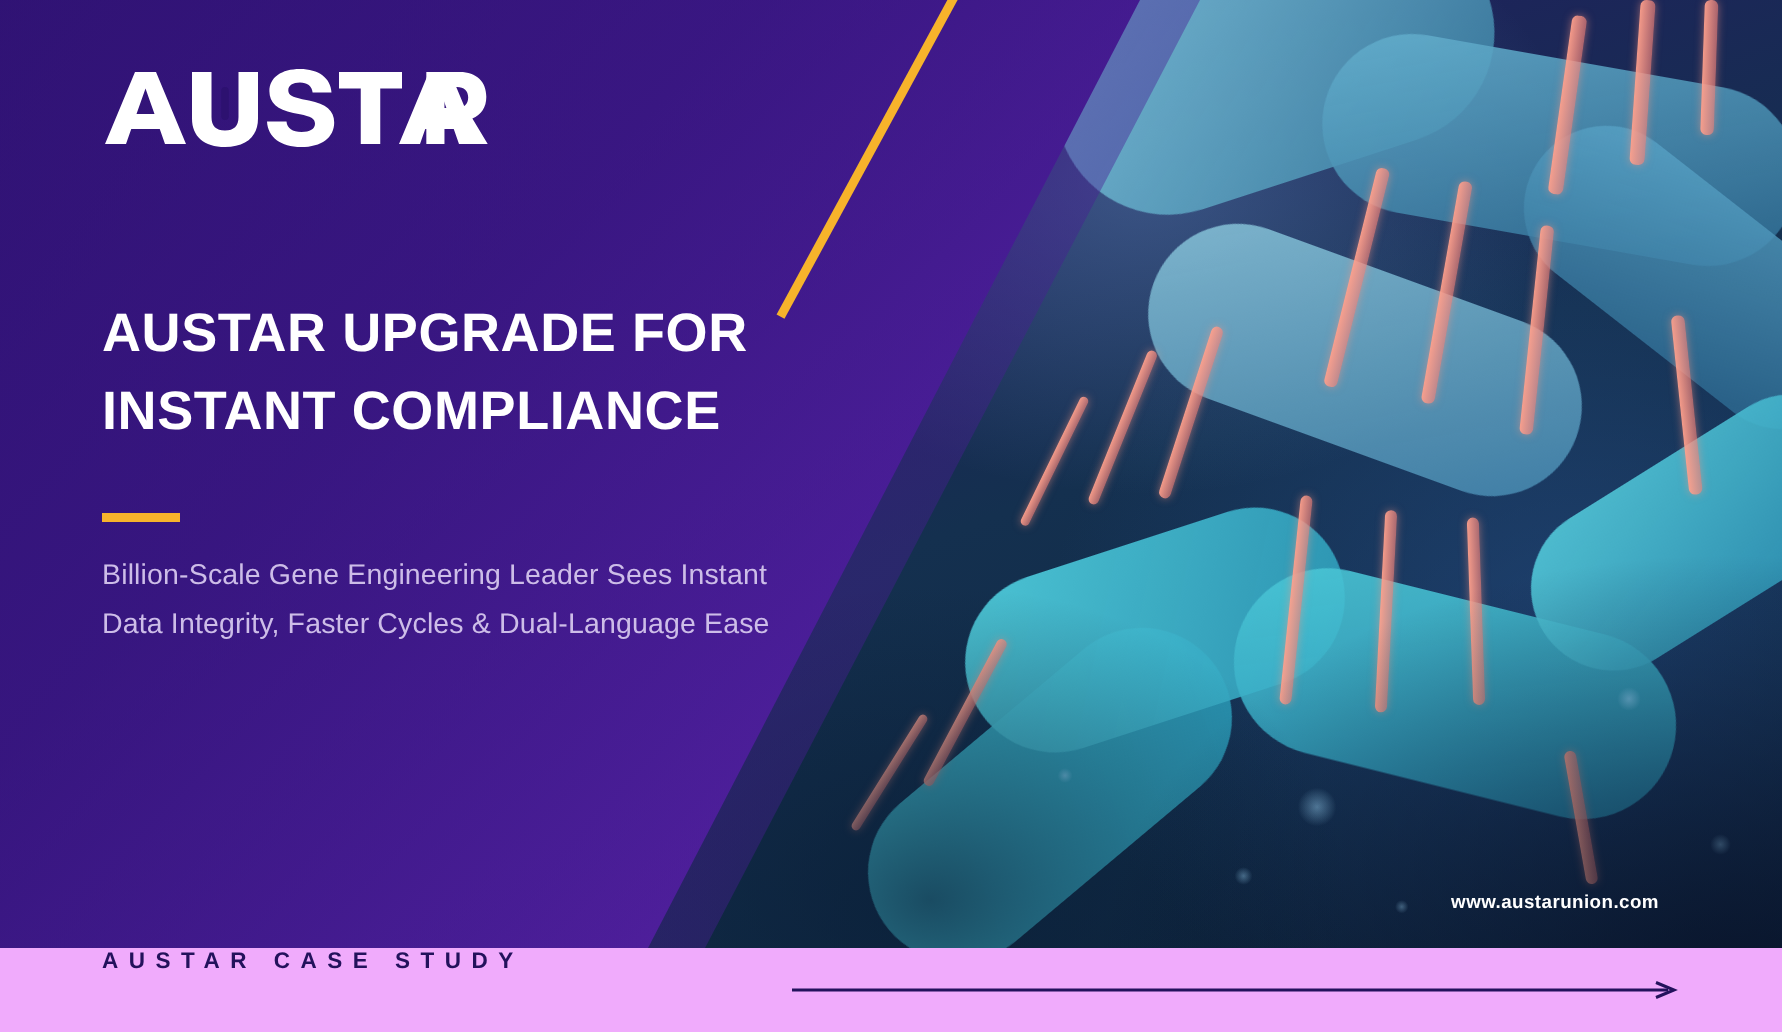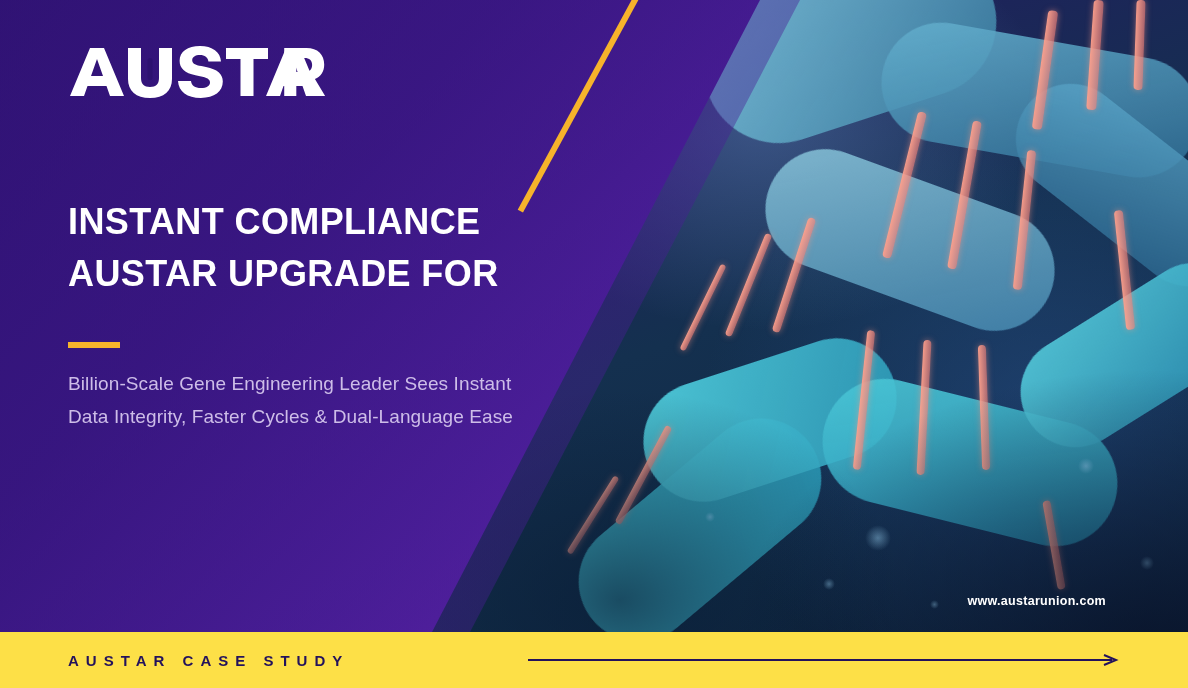--- a/index.html
+++ b/index.html
@@ -113,22 +113,22 @@
     color:#ffffff;
     font-size:12.5px;
     font-weight:bold;
     letter-spacing:0.3px;
   }
 
   
   .bottom-bar {
     position:absolute; left:0; bottom:0;
     width:1188px; height:56px;
-    background:#fde047;
-    display:flex; align-items:center;
+    background:#f0abfc;
+    display:flex; align-items:flex-start;
   }
   .bar-label {
     margin-left:68px;
     color:#23125c;
     font-size:15px;
     font-weight:bold;
     letter-spacing:7px;
   }
   .bar-arrow {
     position:absolute; left:528px; top:50%;
@@ -215,22 +215,22 @@
         <path d="M158 4 L200 4 L200 15 L185.5 15 L185.5 52 L172.5 52 L172.5 15 L158 15 Z"></path>
 
         <path d="M198 52 L218 4 L232 4 L252 52 L238 52 L234.5 42 L215.5 42 L212 52 Z M219 32 L231 32 L225 15 Z"></path>
 
         <path d="M254 4 L278 4 C290 4 297 10.5 297 20.5 C297 27.6 293.4 32.6 287 35 L298 52 L283.6 52 L274.4 37 L267 37 L267 52 L254 52 Z M267 14 L267 28 L276 28 C281 28 284 25.4 284 21 C284 16.6 281 14 276 14 Z" transform="translate(-20,0) scale(0.93,1)"></path>
       </g>
     </svg>
   </div>
 
   <h1 class="headline">
+    <span class="line">AUSTAR UPGRADE FOR</span>
     <span class="line">INSTANT COMPLIANCE</span>
-    <span class="line">AUSTAR UPGRADE FOR</span>
   </h1>
 
   <div class="gold-rule"></div>
 
   <p class="subhead">Billion-Scale Gene Engineering Leader Sees Instant Data Integrity, Faster Cycles &amp; Dual-Language Ease</p>
 
   <div class="website">www.austarunion.com</div>
 
   <div class="bottom-bar">
     <div class="bar-label">AUSTAR CASE STUDY</div>

